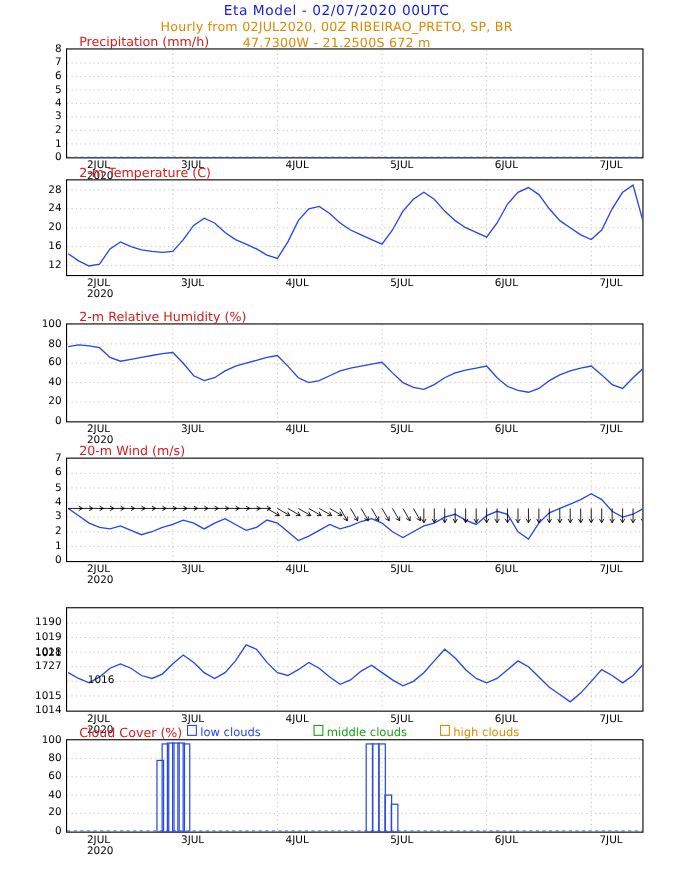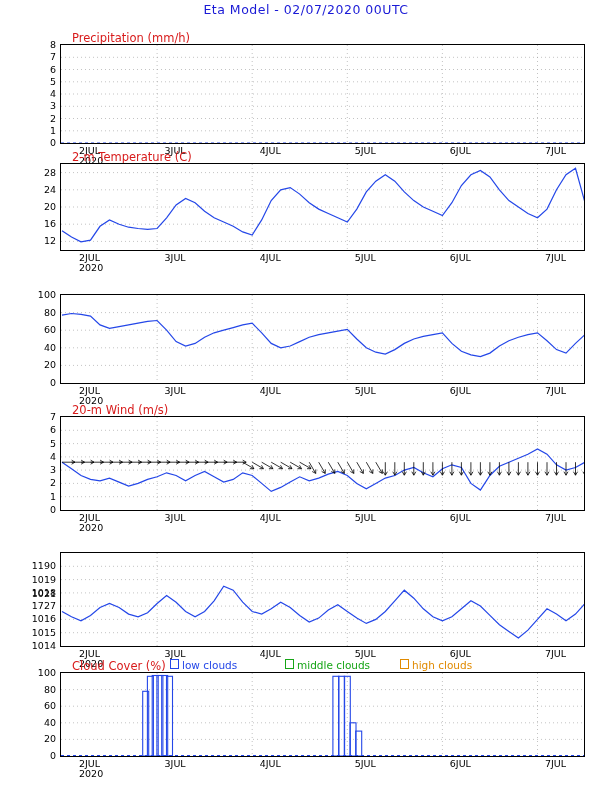--- a/index.html
+++ b/index.html
@@ -27,20 +27,22 @@
   .series{fill:none;stroke:#2447e8;stroke-width:1.2;}
   .bar{fill:none;stroke:#2447e8;stroke-width:1.1;}
   .zeroline{stroke:#2447e8;stroke-width:1.1;stroke-dasharray:3 3;}
   .barb{stroke:#000;stroke-width:.8;fill:none;}
 </style>
 </head>
 <body>
 <div id="root">
 
 <div class="hdr hdr1">Eta Model - 02/07/2020 00UTC</div>
+<div class="hdr hdr2">Hourly from 02JUL2020, 00Z   RIBEIRAO_PRETO, SP, BR</div>
+<div class="hdr hdr3">47.7300W - 21.2500S     672  m</div>
 
 <div id="panels"></div>
 
 <div class="ptitle" style="left: 72px; top: 31px;">Precipitation (mm/h)</div>
     <div class="panel" style="top: 44px; height: 100px;">
       <svg width="523" height="98">
         <line class="gl" x1="96.1" y1="0" x2="96.1" y2="98"></line>
         <line class="gl" x1="191.2" y1="0" x2="191.2" y2="98"></line>
         <line class="gl" x1="286.3" y1="0" x2="286.3" y2="98"></line>
         <line class="gl" x1="381.4" y1="0" x2="381.4" y2="98"></line>
@@ -92,20 +94,21 @@
     <div class="ylab" style="left: 0px; width: 56px; top: 207px;">20</div>
     <div class="ylab" style="left: 0px; width: 56px; top: 189.8px;">24</div>
     <div class="ylab" style="left: 0px; width: 56px; top: 172.6px;">28</div>
     <div class="xlab left" style="left: 61px; top: 252px;">2JUL</div>
     <div class="xlab" style="left: 157.091px; top: 252px;">3JUL</div>
     <div class="xlab" style="left: 252.182px; top: 252px;">4JUL</div>
     <div class="xlab" style="left: 347.273px; top: 252px;">5JUL</div>
     <div class="xlab" style="left: 442.364px; top: 252px;">6JUL</div>
     <div class="xlab" style="left: 537.455px; top: 252px;">7JUL</div>
     <div class="xlab left" style="left: 61px; top: 262px;">2020</div>
+    <div class="ptitle" style="left: 72px; top: 281px;">2-m Relative Humidity (%)</div>
     <div class="panel" style="top: 294px; height: 90px;">
       <svg width="523" height="88">
         <line class="gl" x1="96.1" y1="0" x2="96.1" y2="88"></line>
         <line class="gl" x1="191.2" y1="0" x2="191.2" y2="88"></line>
         <line class="gl" x1="286.3" y1="0" x2="286.3" y2="88"></line>
         <line class="gl" x1="381.4" y1="0" x2="381.4" y2="88"></line>
         <line class="gl" x1="476.5" y1="0" x2="476.5" y2="88"></line>
         <line class="gl" x1="0" y1="70.4" x2="523" y2="70.4"></line>
         <line class="gl" x1="0" y1="52.8" x2="523" y2="52.8"></line>
         <line class="gl" x1="0" y1="35.2" x2="523" y2="35.2"></line>
@@ -337,21 +340,21 @@
         <line class="gl" x1="0" y1="66.4" x2="523" y2="66.4"></line>
         <line class="gl" x1="0" y1="53.1" x2="523" y2="53.1"></line>
         <line class="gl" x1="0" y1="39.9" x2="523" y2="39.9"></line>
         <line class="gl" x1="0" y1="26.6" x2="523" y2="26.6"></line>
         <line class="gl" x1="0" y1="13.3" x2="523" y2="13.3"></line>
         <path class="series" d="M1.0,58.5 L10.5,63.8 L20.0,67.8 L29.5,62.4 L39.0,54.5 L48.5,50.5 L58.1,54.5 L67.6,61.1 L77.1,63.8 L86.6,59.8 L96.1,50.5 L105.6,42.5 L115.1,49.2 L124.6,58.5 L134.1,63.8 L143.6,58.5 L153.1,47.8 L162.7,33.2 L172.2,37.2 L181.7,49.2 L191.2,58.5 L200.7,61.1 L210.2,55.8 L219.7,49.2 L229.2,54.5 L238.7,62.4 L248.2,69.1 L257.7,65.1 L267.3,57.1 L276.8,51.8 L286.3,58.5 L295.8,65.1 L305.3,70.4 L314.8,66.4 L324.3,58.5 L333.8,47.8 L343.3,37.2 L352.8,45.2 L362.3,55.8 L371.9,63.8 L381.4,67.8 L390.9,63.8 L400.4,55.8 L409.9,47.8 L419.4,53.1 L428.9,62.4 L438.4,71.7 L447.9,78.4 L457.4,85.0 L466.9,77.1 L476.5,66.4 L486.0,55.8 L495.5,61.1 L505.0,67.8 L514.5,61.1 L524.0,50.5"></path>
       </svg>
     </div>
     <div class="ylab" style="left: 0px; width: 56px; top: 646px;">1014</div>
     <div class="ylab" style="left: 0px; width: 56px; top: 632.714px;">1015</div>
-    <div class="ylab" style="left: 0px; width: 56px; top: 619.429px;">1016</div>
+    <div class="ylab" style="left: 0px; width: 56px; top: 619.429px; padding-left: 48px;">1016</div>
     <div class="ylab" style="left: 0px; width: 56px; top: 606.143px;">1727</div>
     <div class="ylab" style="left: 0px; width: 56px; top: 592.857px;">1018</div>
     <div class="ylab" style="left: 0px; width: 56px; top: 579.571px;">1019</div>
     <div class="ylab" style="left: 0px; width: 56px; top: 566.286px;">1190</div>
     <div class="ylab" style="left: 0px; width: 56px; top: 582px; margin-top: 12px;">1021</div>
     <div class="xlab left" style="left: 61px; top: 648px;">2JUL</div>
     <div class="xlab" style="left: 157.091px; top: 648px;">3JUL</div>
     <div class="xlab" style="left: 252.182px; top: 648px;">4JUL</div>
     <div class="xlab" style="left: 347.273px; top: 648px;">5JUL</div>
     <div class="xlab" style="left: 442.364px; top: 648px;">6JUL</div>

